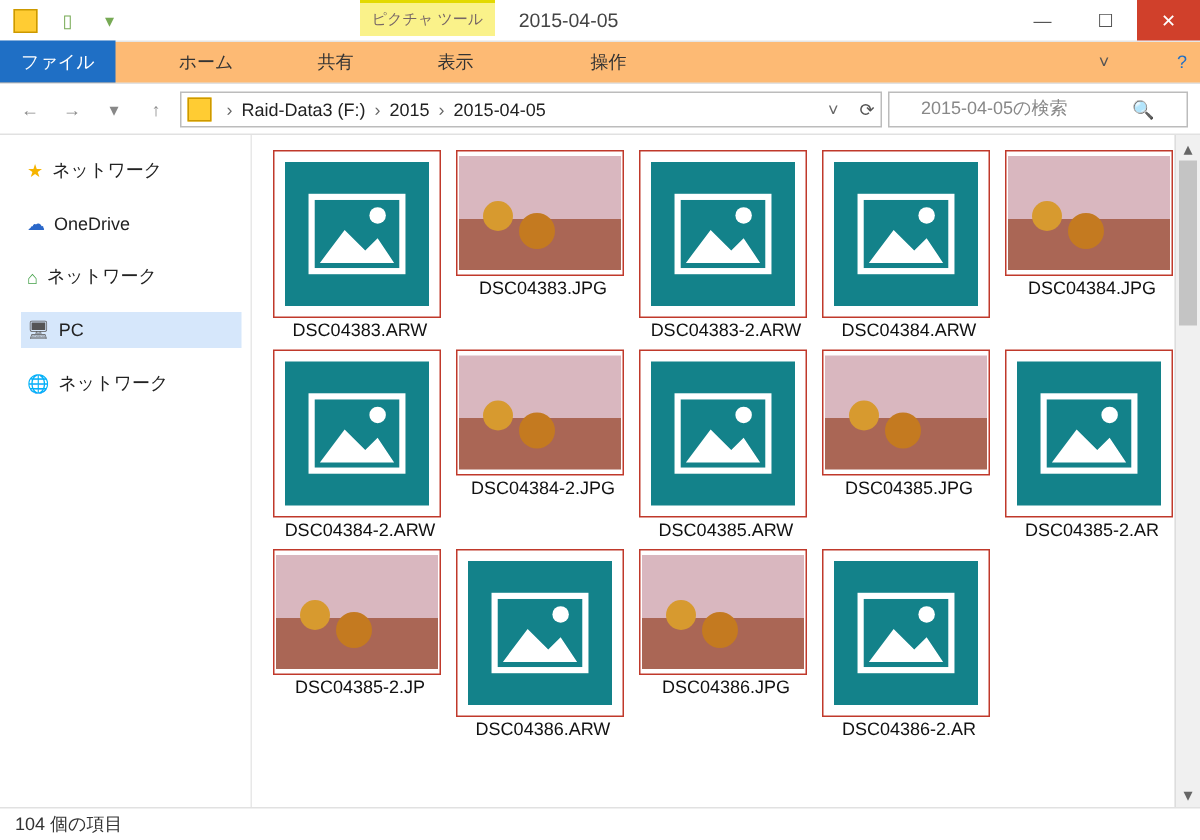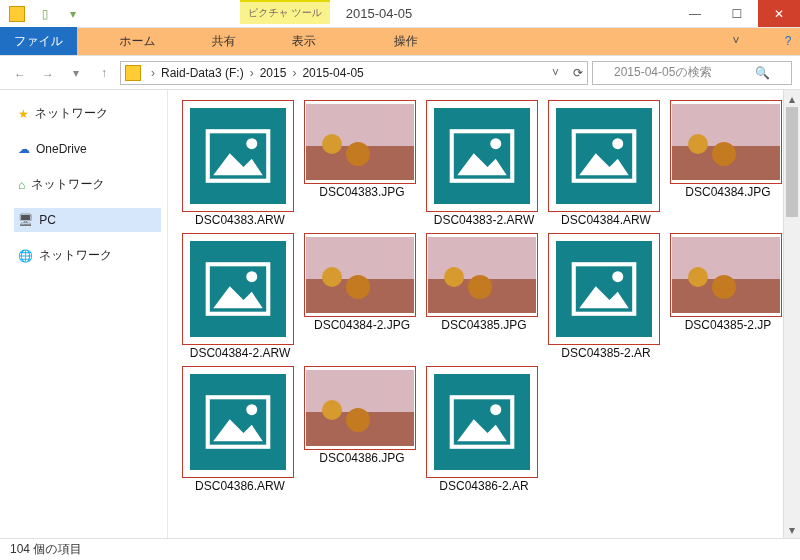--- a/index.html
+++ b/index.html
@@ -208,20 +208,32 @@
           </div>
           <div class="iname">DSC04384-2.ARW</div>
         </div>
         <div class="item">
           <div class="thumb narrow">
             <div class="jpg"></div>
           </div>
           <div class="iname">DSC04384-2.JPG</div>
         </div>
         <div class="item">
+          <div class="thumb">
+            <div class="arw">
+              <svg viewBox="0 0 48 48">
+                <rect x="2" y="6" width="44" height="36" fill="none" stroke="#fff" stroke-width="3"></rect>
+                <circle cx="34" cy="15" r="4" fill="#fff"></circle>
+                <path d="M6 38 L18 22 L28 32 L34 26 L42 38 Z" fill="#fff"></path>
+              </svg>
+            </div>
+          </div>
+          <div class="iname">DSC04385.ARW</div>
+        </div>
+        <div class="item">
           <div class="thumb narrow">
             <div class="jpg"></div>
           </div>
           <div class="iname">DSC04385.JPG</div>
         </div>
         <div class="item">
           <div class="thumb">
             <div class="arw">
               <svg viewBox="0 0 48 48">
                 <rect x="2" y="6" width="44" height="36" fill="none" stroke="#fff" stroke-width="3"></rect>

